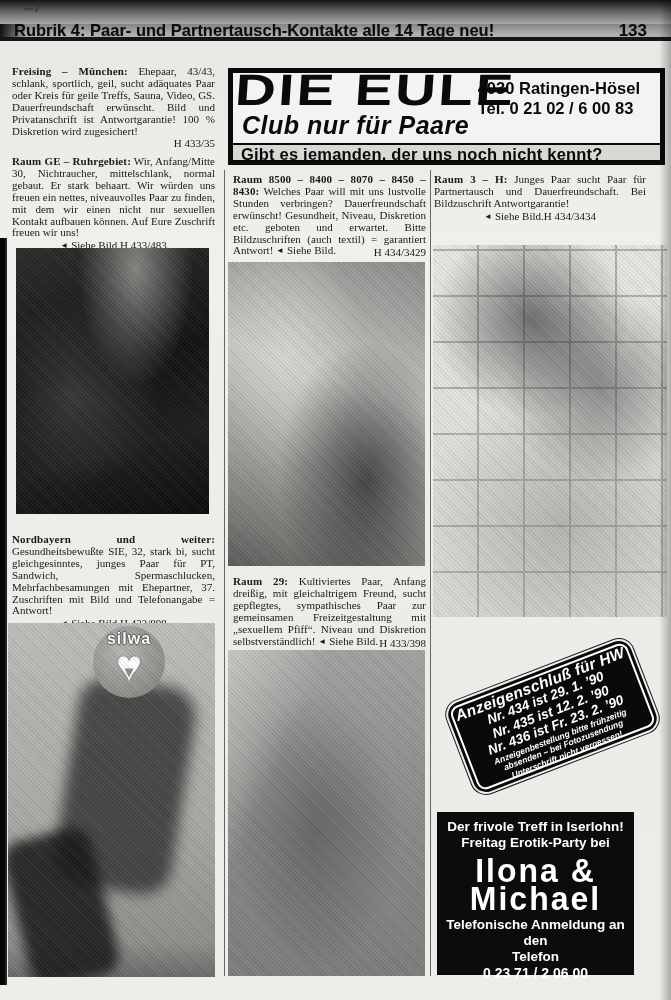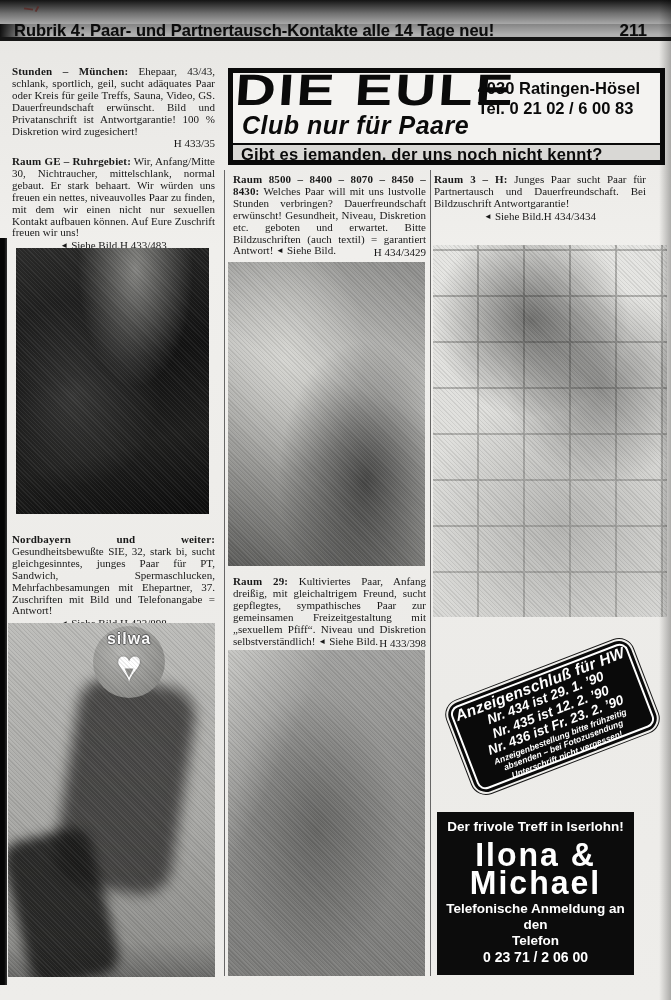--- a/index.html
+++ b/index.html
@@ -110,28 +110,28 @@
 </head>
 <body>
 
 <div class="topstrip"></div>
 <div class="pen-mark">
     <i></i>
     <i></i>
   </div>
 <div class="header-bar">
   <span>Rubrik 4: Paar- und Partnertausch-Kontakte alle 14 Tage neu!</span>
-  <span class="pageno">211</span>
+  <span class="pageno">133</span>
 </div>
 <div class="left-edge"></div>
 <div class="vrule a"></div>
 <div class="vrule b"></div>
 
 <div class="ad" style="left:12px; top:66px; width:203px;">
-  <b>Stunden – München:</b>
+  <b>Freising – München:</b>
   <span>Ehepaar, 43/43, schlank, sportlich, geil, sucht adäquates Paar oder Kreis für geile Treffs, Sauna, Video, GS. Dauerfreundschaft erwünscht. Bild und Privatanschrift ist Antwortgarantie! 100 % Diskretion wird zugesichert!</span>
   <div class="ad-foot" style="justify-content:flex-end;">
     <span>H 433/35</span>
   </div>
 </div>
 
 <div class="ad" style="left:12px; top:156px; width:203px;">
   <b>Raum GE – Ruhrgebiet:</b>
   <span>Wir, Anfang/Mitte 30, Nichtraucher, mittelschlank, normal gebaut. Er stark behaart. Wir würden uns freuen ein nettes, niveauvolles Paar zu finden, mit dem wir einen nicht nur sexuellen Kontakt aufbauen können. Auf Eure Zuschrift freuen wir uns!</span>
   <div class="ad-foot">
@@ -210,20 +210,21 @@
     <div class="n">Nr. 435 ist 12. 2. ’90</div>
     <div class="n">Nr. 436 ist Fr. 23. 2. ’90</div>
     <div class="s">Anzeigenbestellung bitte frühzeitig</div>
     <div class="s">absenden – bei Fotozusendung</div>
     <div class="s">Unterschrift nicht vergessen!</div>
   </div>
 </div>
 
 <div class="ilona">
   <div class="l">Der frivole Treff in Iserlohn!</div>
+  <div class="l">Freitag Erotik-Party bei</div>
   <div class="name first">Ilona &amp;</div>
   <div class="name last">Michael</div>
   <div class="l">Telefonische Anmeldung an den</div>
   <div class="l">Telefon</div>
   <div class="tel">0 23 71 / 2 06 00</div>
 </div>
 
 <div class="right-edge"></div>
 
 </body></html>

